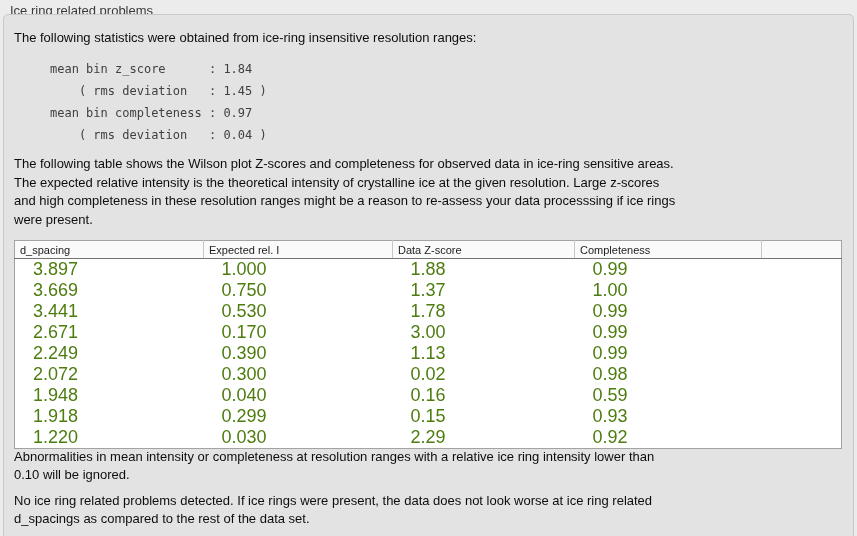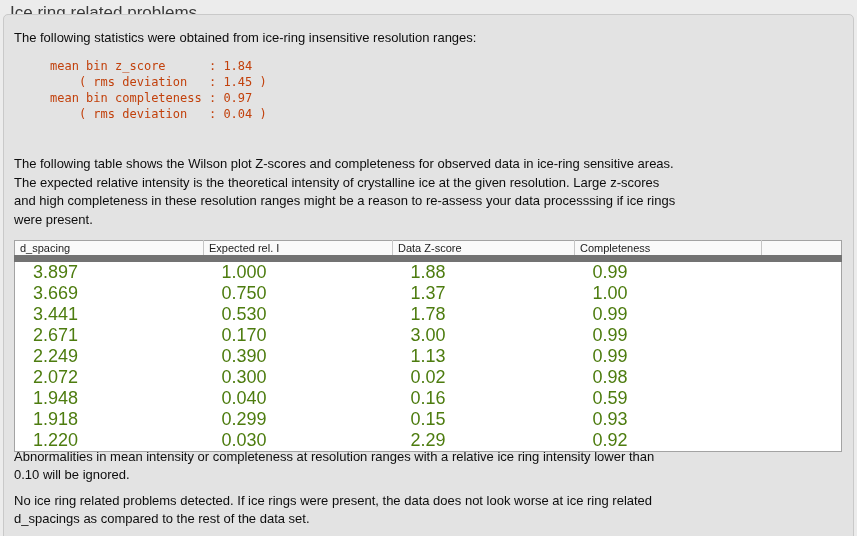--- a/index.html
+++ b/index.html
@@ -6,21 +6,21 @@
   html, body {
     width: 857px; height: 536px;
     overflow: hidden;
     background: #ececec;
     font-family: "Liberation Sans", sans-serif;
     color: #111;
   }
   .group-label {
     position: absolute;
     left: 10px; top: 3px;
-    font-size: 17px;
+    font-size: 13px;
     color: #3a3a3a;
   }
   .group-box {
     position: absolute;
     left: 3px; top: 14px;
     width: 851px; height: 530px;
     background: #e3e3e3;
     border: 1px solid #c9c9c9;
     border-radius: 5px;
   }
@@ -30,23 +30,23 @@
     line-height: 18px;
     white-space: pre-line;
     color: #0d0d0d;
   }
   #intro-para   { left: 14px; top: 29px; }
   #stats-block  {
     position: absolute;
     left: 50px; top: 58px;
     font-family: "DejaVu Sans Mono", "Liberation Mono", monospace;
     font-size: 12px;
-    line-height: 16px;
+    line-height: 22px;
     white-space: pre;
-    color: #c2410c;
+    color: #404040;
   }
   #desc-para    { left: 14px; top: 155px; line-height: 18.5px; }
   #ignore-para  { left: 14px; top: 448px; }
   #concl-para   { left: 14px; top: 492px; }
 
   .ice-table {
     position: absolute;
     left: 14px; top: 240px;
     width: 827px;
     border-collapse: collapse;
@@ -54,21 +54,21 @@
     background: #ffffff;
     border: 1px solid #a3a3a3;
   }
   .ice-table thead th {
     background: #fafafa;
     font-weight: normal;
     font-size: 11px;
     text-align: left;
     height: 18px;
     padding: 1px 0 1px 5px;
-    border-bottom: 7px solid #737373;
+    border-bottom: 1px solid #737373;
     border-right: 1px solid #c6c6c6;
     color: #1c1c1c;
     overflow: hidden;
     white-space: nowrap;
   }
   .ice-table thead th:last-child { border-right: none; }
   .ice-table tbody td {
     font-size: 18px;
     height: 19px;
     padding: 0 0 0 18px;

